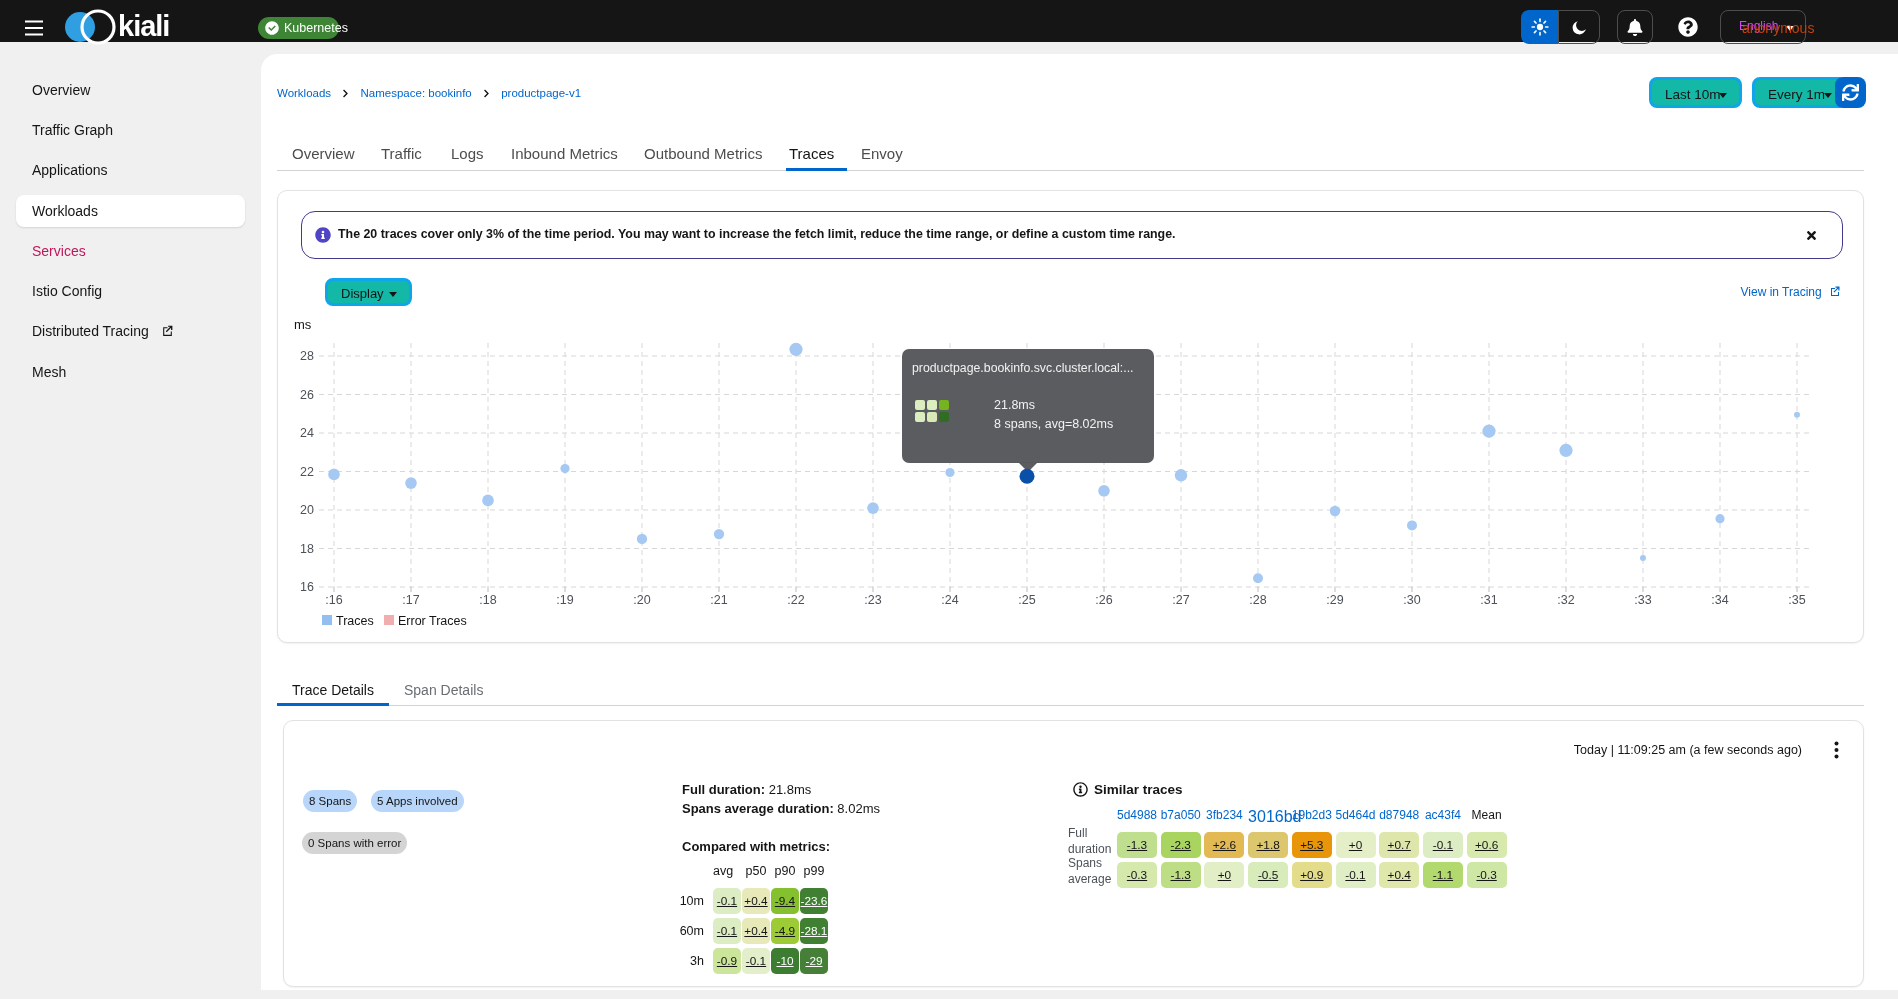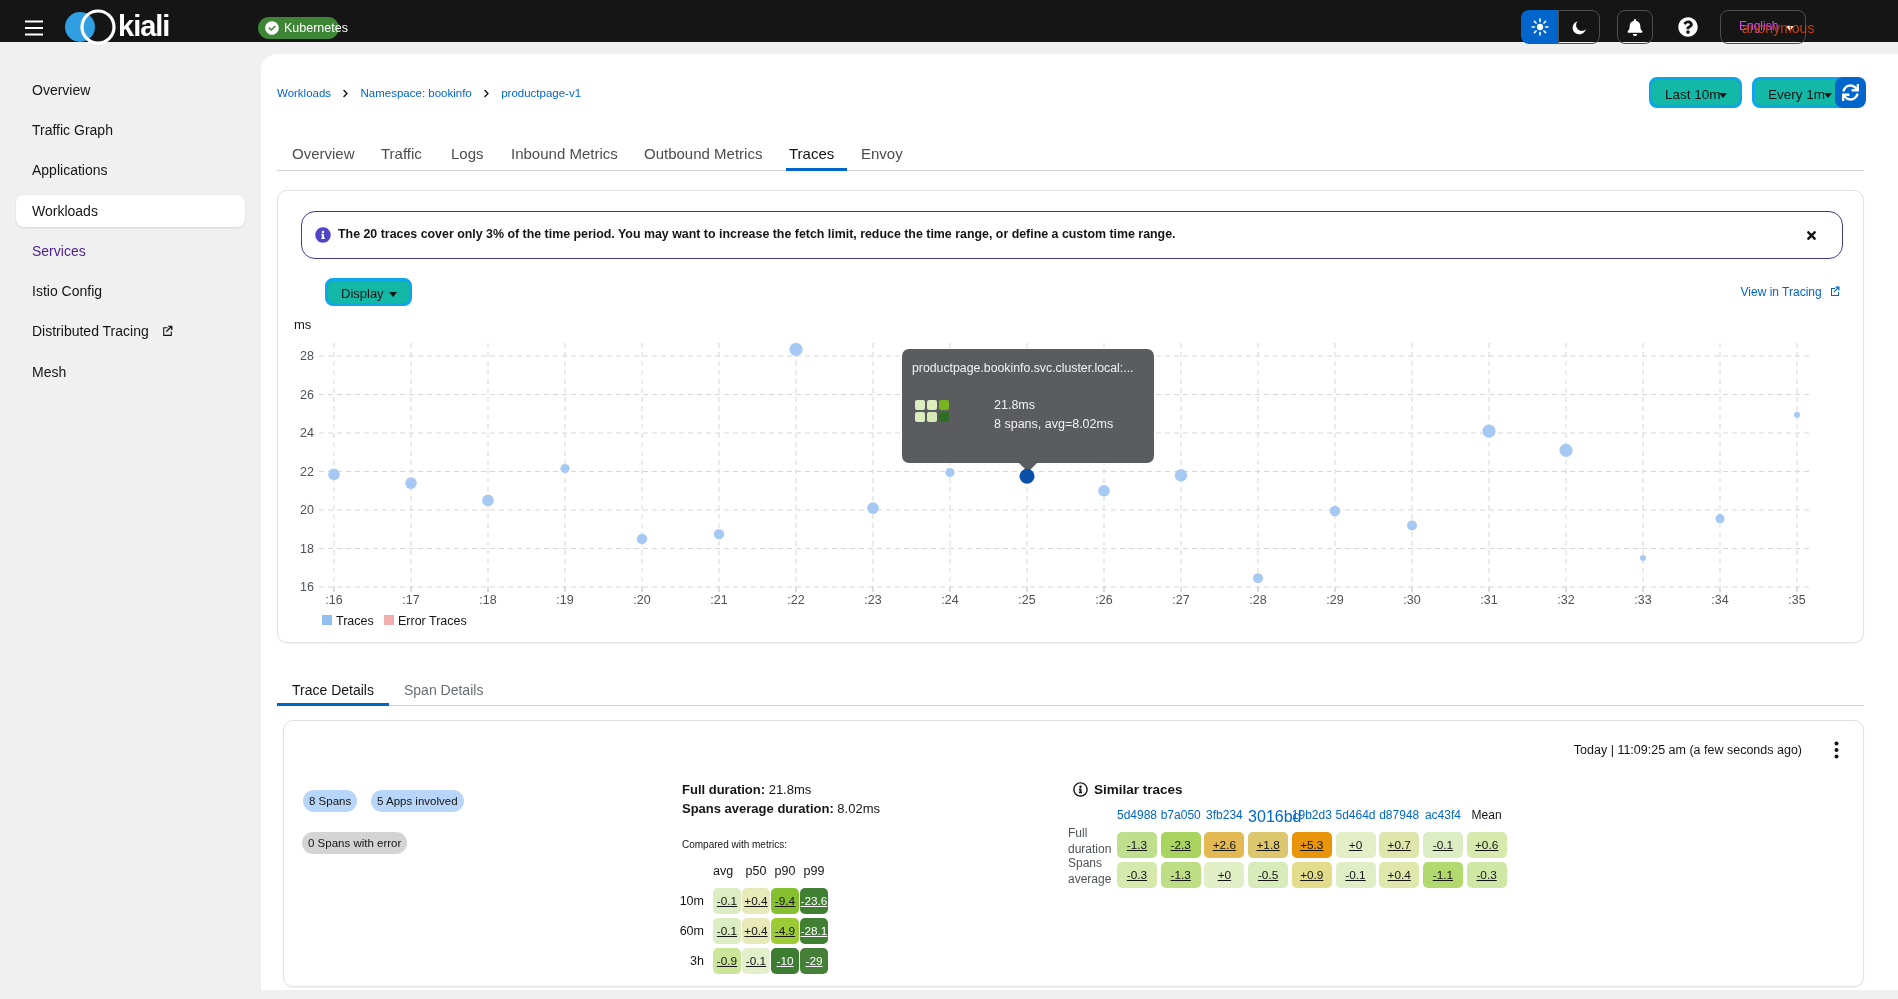--- a/index.html
+++ b/index.html
@@ -63,21 +63,21 @@
       </div>
 <div style="position:absolute;left:1742px;top:20px;font-size:14px;color:#c2410c">anonymous</div>
   </div>
 
   <div style="position:absolute;left:0;top:54px;width:261px;height:945px;background:#f0f0f0">
     <div style="position:absolute;left:16px;top:141px;width:229px;height:32px;background:#fff;border-radius:8px;box-shadow:0 1px 2px rgba(0,0,0,0.12)"></div>
 <div style="position:absolute;left:32px;top:28px;font-size:14px;color:#151515;white-space:nowrap">Overview</div>
 <div style="position:absolute;left:32px;top:68px;font-size:14px;color:#151515;white-space:nowrap">Traffic Graph</div>
 <div style="position:absolute;left:32px;top:108px;font-size:14px;color:#151515;white-space:nowrap">Applications</div>
 <div style="position:absolute;left:32px;top:149px;font-size:14px;color:#151515;white-space:nowrap">Workloads</div>
-<div style="position:absolute;left:32px;top:189px;font-size:14px;color:#4c1d95;white-space:nowrap">Services</div>
+<div style="position:absolute;left:32px;top:189px;font-size:14px;color:#be185d;white-space:nowrap">Services</div>
 <div style="position:absolute;left:32px;top:229px;font-size:14px;color:#151515;white-space:nowrap">Istio Config</div>
 <div style="position:absolute;left:32px;top:269px;font-size:14px;color:#151515;white-space:nowrap">Distributed Tracing<svg width="13" height="13" viewBox="0 0 24 24" style="margin-left:12px;vertical-align:-1px">
           <path d="M4 6 h8 v2 H6 v12 h12 v-6 h2 v8 H4 Z M13 3 h8 v8 h-2.4 V7 l-8 8 -1.7-1.7 8-8 h-3.9 Z" fill="#151515"></path>
         </svg></div>
 <div style="position:absolute;left:32px;top:310px;font-size:14px;color:#151515;white-space:nowrap">Mesh</div>
   </div>
 
   <div style="position:absolute;left:261px;top:54px;width:1637px;height:936px;background:#fff;border-top-left-radius:16px"></div>
 
   <div style="position:absolute;left:277px;top:87px;font-size:11.5px;color:#0066CC;white-space:nowrap">
@@ -268,21 +268,21 @@
         <circle cx="2.5" cy="9" r="2" fill="#151515"></circle>
         <circle cx="2.5" cy="15.5" r="2" fill="#151515"></circle>
       </svg>
 
     <div style="position:absolute;left:19px;top:69px;height:22px;line-height:22px;padding:0 6px;background:#b8d6f9;border-radius:11px;font-size:11.5px;color:#151515">8 Spans</div>
     <div style="position:absolute;left:87px;top:69px;height:22px;line-height:22px;padding:0 6px;background:#b8d6f9;border-radius:11px;font-size:11.5px;color:#151515">5 Apps involved</div>
     <div style="position:absolute;left:18px;top:111px;height:22px;line-height:22px;padding:0 6px;background:#d4d4d4;border-radius:11px;font-size:11.5px;color:#151515">0 Spans with error</div>
 
     <div style="position:absolute;left:398px;top:61px;font-size:13px;color:#151515"><b>Full duration:</b> 21.8ms</div>
     <div style="position:absolute;left:398px;top:80px;font-size:13px;color:#151515"><b>Spans average duration:</b> 8.02ms</div>
-    <div style="position:absolute;left:398px;top:118px;font-size:10px;font-weight:400;color:#151515">Compared with metrics:</div>
+    <div style="position:absolute;left:398px;top:118px;font-size:13px;font-weight:700;color:#151515">Compared with metrics:</div>
     <div class="t12" style="position:absolute;left:429px;top:143px;width:28px;text-align:left;color:#151515">avg</div>
 <div class="t12" style="position:absolute;left:458px;top:143px;width:28px;text-align:center;color:#151515">p50</div>
 <div class="t12" style="position:absolute;left:487px;top:143px;width:28px;text-align:center;color:#151515">p90</div>
 <div class="t12" style="position:absolute;left:516px;top:143px;width:28px;text-align:center;color:#151515">p99</div>
 <div class="t12" style="position:absolute;left:380px;top:173px;width:40px;text-align:right;color:#151515">10m</div>
 <div class="cell" style="left:429px;top:167px;width:28px;height:26px;line-height:26px;background:#dcedc3;color:#151515">-0.1</div>
 <div class="cell" style="left:458px;top:167px;width:28px;height:26px;line-height:26px;background:#e7e9b9;color:#151515">+0.4</div>
 <div class="cell" style="left:487px;top:167px;width:28px;height:26px;line-height:26px;background:#85c12e;color:#151515">-9.4</div>
 <div class="cell" style="left:516px;top:167px;width:28px;height:26px;line-height:26px;background:#417f32;color:#fff">-23.6</div>
 <div class="t12" style="position:absolute;left:380px;top:203px;width:40px;text-align:right;color:#151515">60m</div>

